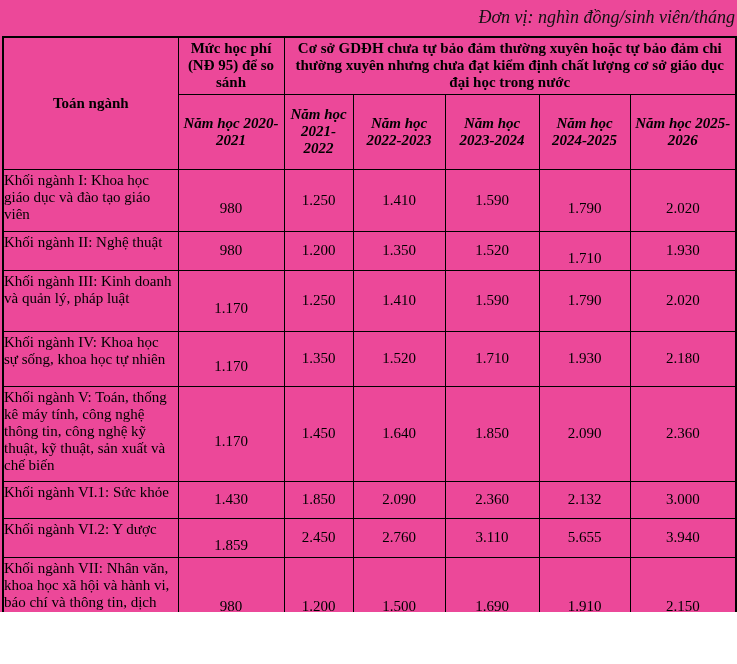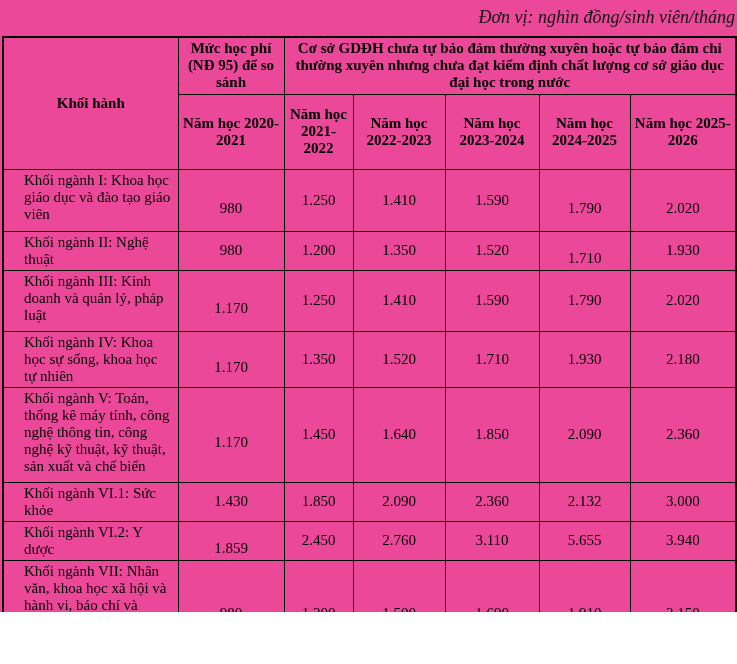--- a/index.html
+++ b/index.html
@@ -28,27 +28,27 @@
     border-bottom:3px solid #000;
   }
   .fee-table th,.fee-table td{
     border:1px solid #000;
     font-size:15px;
     line-height:17px;
     padding:1px 3px;
     overflow:hidden;
   }
   .fee-table th{font-weight:bold;text-align:center;vertical-align:middle;}
-  .fee-table td.lbl{text-align:left;vertical-align:top;padding:2px 4px 2px 20px;}
+  .fee-table td.lbl{text-align:left;vertical-align:top;padding:2px 4px 2px 0;}
   .fee-table td.val{text-align:center;vertical-align:middle;}
   .fee-table td.val span{display:inline-block;position:relative;}
   .fee-table td.val.lo span{top:8px;}
   .grp{line-height:17px;vertical-align:middle;}
   tr.hA{height:57px;}
-  tr.hB{height:75px;}
+  tr.hB{height:75px;font-style:italic;}
   tr.r0{height:62px;}
   tr.r1{height:39px;}
   tr.r2{height:61px;}
   tr.r3{height:55px;}
   tr.r4{height:95px;margin-top:24px;}
   tr.r5{height:37px;margin-top:44px;}
   tr.r6{height:39px;margin-left:24px;}
   tr.r7{height:99px;}
 </style>
 </head>
@@ -63,21 +63,21 @@
       <col style="width:175px">
       <col style="width:106px">
       <col style="width:69px">
       <col style="width:92px">
       <col style="width:94px">
       <col style="width:91px">
       <col style="width:106px">
     </colgroup>
     <thead>
       <tr class="hA">
-        <th rowspan="2">Khối hành</th>
+        <th rowspan="2">Toán ngành</th>
         <th>Mức học phí (NĐ 95) để so sánh</th>
         <th colspan="5" class="grp">Cơ sở GDĐH chưa tự bảo đảm thường xuyên hoặc tự bảo đảm chi thường xuyên nhưng chưa đạt kiểm định chất lượng cơ sở giáo dục đại học trong nước</th>
       </tr>
       <tr class="hB">
         <th>Năm học 2020-2021</th>
         <th>Năm học 2021-2022</th>
         <th>Năm học 2022-2023</th>
         <th>Năm học 2023-2024</th>
         <th>Năm học 2024-2025</th>
         <th>Năm học 2025-2026</th>

